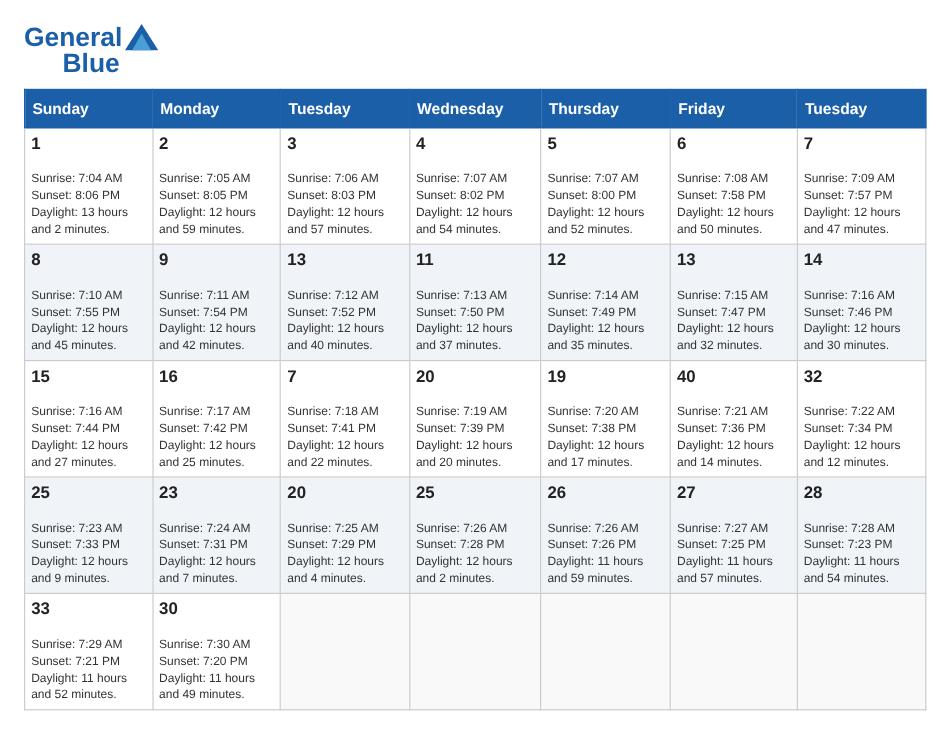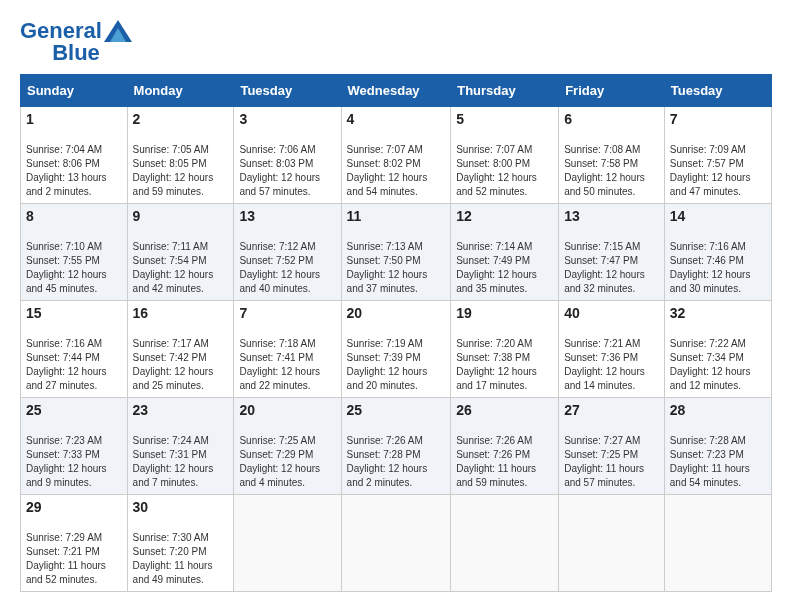--- a/index.html
+++ b/index.html
@@ -236,21 +236,21 @@
           <span class="day-num">27</span>
           <div class="day-info">Sunrise: 7:27 AM<br>Sunset: 7:25 PM<br>Daylight: 11 hours and 57 minutes.</div>
         </td>
         <td>
           <span class="day-num">28</span>
           <div class="day-info">Sunrise: 7:28 AM<br>Sunset: 7:23 PM<br>Daylight: 11 hours and 54 minutes.</div>
         </td>
       </tr>
       <tr>
         <td>
-          <span class="day-num">29</span>
+          <span class="day-num">33</span>
           <div class="day-info">Sunrise: 7:29 AM<br>Sunset: 7:21 PM<br>Daylight: 11 hours and 52 minutes.</div>
         </td>
         <td>
           <span class="day-num">30</span>
           <div class="day-info">Sunrise: 7:30 AM<br>Sunset: 7:20 PM<br>Daylight: 11 hours and 49 minutes.</div>
         </td>
         <td class="empty-cell"></td>
         <td class="empty-cell"></td>
         <td class="empty-cell"></td>
         <td class="empty-cell"></td>

